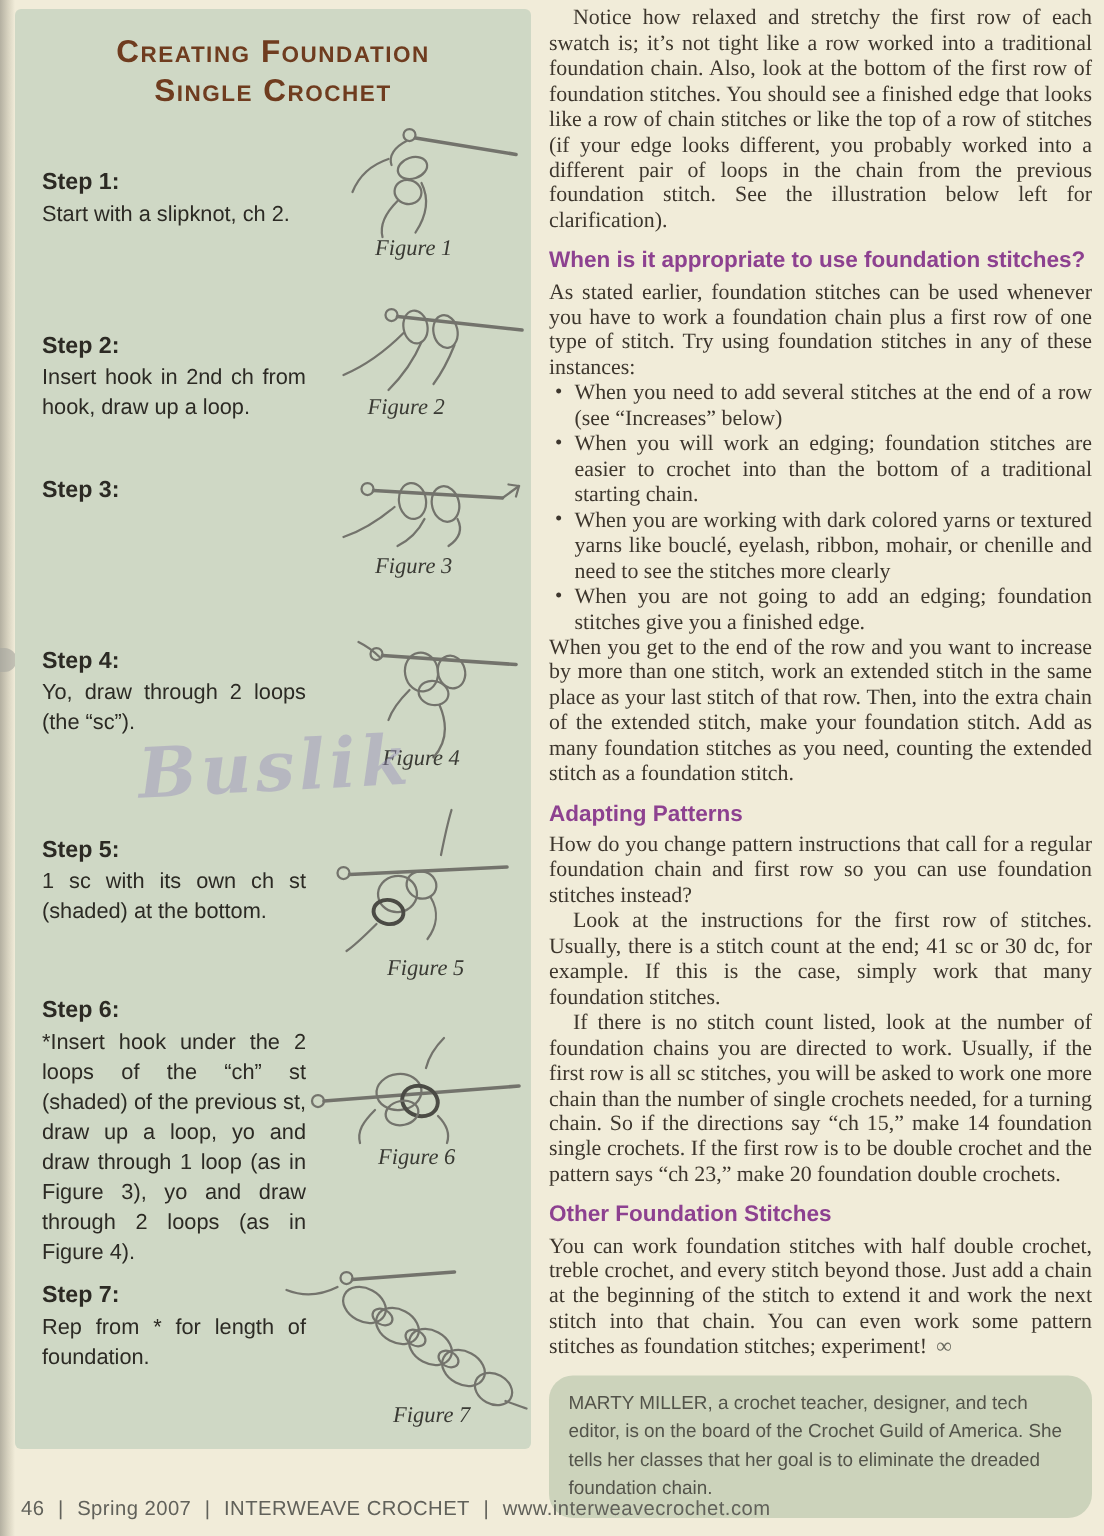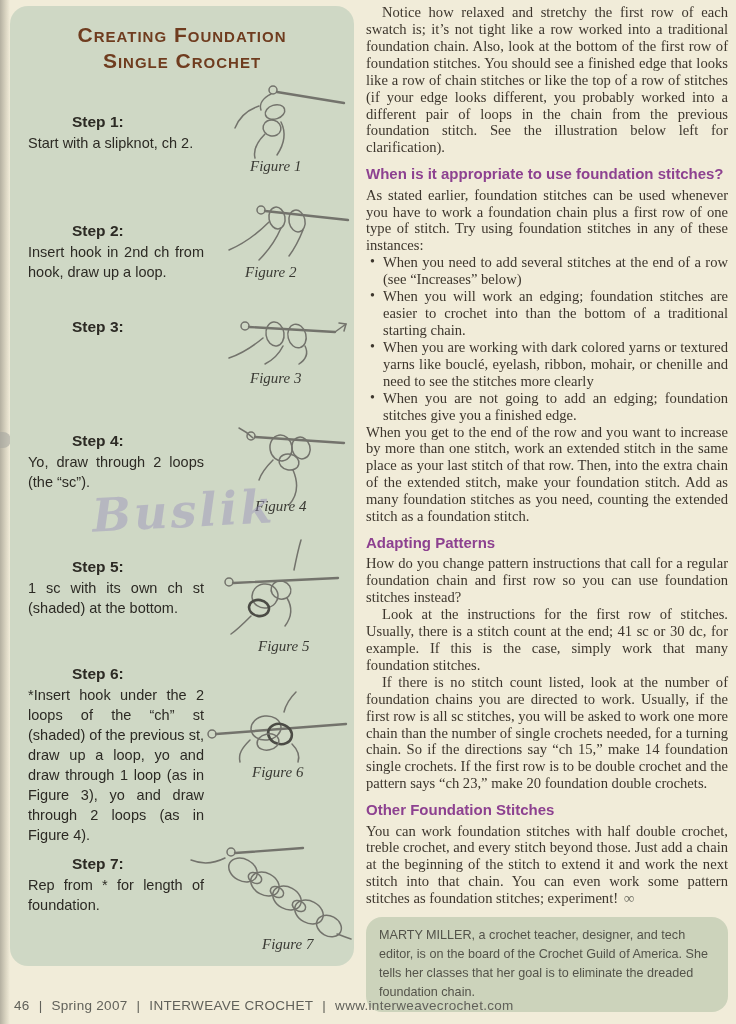--- a/index.html
+++ b/index.html
@@ -14,26 +14,26 @@
     --sketch:#73736c;
   }
   *{margin:0;padding:0;box-sizing:border-box;}
   html,body{width:736px;}
   body{font-family:"Liberation Serif",serif;background:#e8e2cf;}
   .page{position:relative;width:736px;height:1024px;background:var(--page-background);overflow:hidden;}
   .scan-edge{position:absolute;left:0;top:0;width:10px;height:1024px;background:linear-gradient(90deg,#b4b0a1,#d8d3c0 55%,rgba(216,211,192,0));}
   .scan-smudge{position:absolute;left:0;top:432px;width:11px;height:16px;background:#a9a9a2;border-radius:0 8px 8px 0;opacity:.65;}
 
   
-  .panel{position:absolute;left:10px;top:6px;width:344px;height:960px;background:var(--panel-background);border-radius:18px;}
+  .panel{position:absolute;left:10px;top:6px;width:344px;height:960px;background:var(--panel-background);border-radius:4px;}
   .panel-title{position:absolute;top:16px;left:0;width:100%;text-align:center;
     font-family:"Liberation Sans",sans-serif;font-variant:small-caps;font-weight:600;
     font-size:21px;line-height:1.25;letter-spacing:1px;color:var(--title-color);}
   .step{position:absolute;left:18px;width:176px;font-family:"Liberation Sans",sans-serif;color:var(--step-text);}
-  .step .lbl{display:block;font-weight:700;font-size:15.5px;margin-bottom:2px;margin-left:44px;}
+  .step .lbl{display:block;font-weight:700;font-size:15.5px;margin-bottom:2px;}
   .step .txt{display:block;font-size:14.5px;line-height:1.38;text-align:justify;}
   .fig{position:absolute;}
   .fig svg{display:block;width:100%;height:100%;}
   .fig path,.fig ellipse,.fig circle,.fig line{stroke:var(--sketch);fill:none;stroke-width:1.5;stroke-linecap:round;}
   .fig .shaft{stroke-width:2.4;}
   .fig .shade{stroke:#4b4b45;stroke-width:2.6;}
   .fig-caption{position:absolute;font-family:"Liberation Serif",serif;font-style:italic;font-size:15px;color:#3a3a34;}
   .watermark{position:absolute;left:82px;top:478px;font-family:"DejaVu Serif",serif;font-style:italic;font-weight:700;
     font-size:46px;letter-spacing:3px;color:rgba(148,138,187,.42);transform:rotate(-3deg);pointer-events:none;}
 

